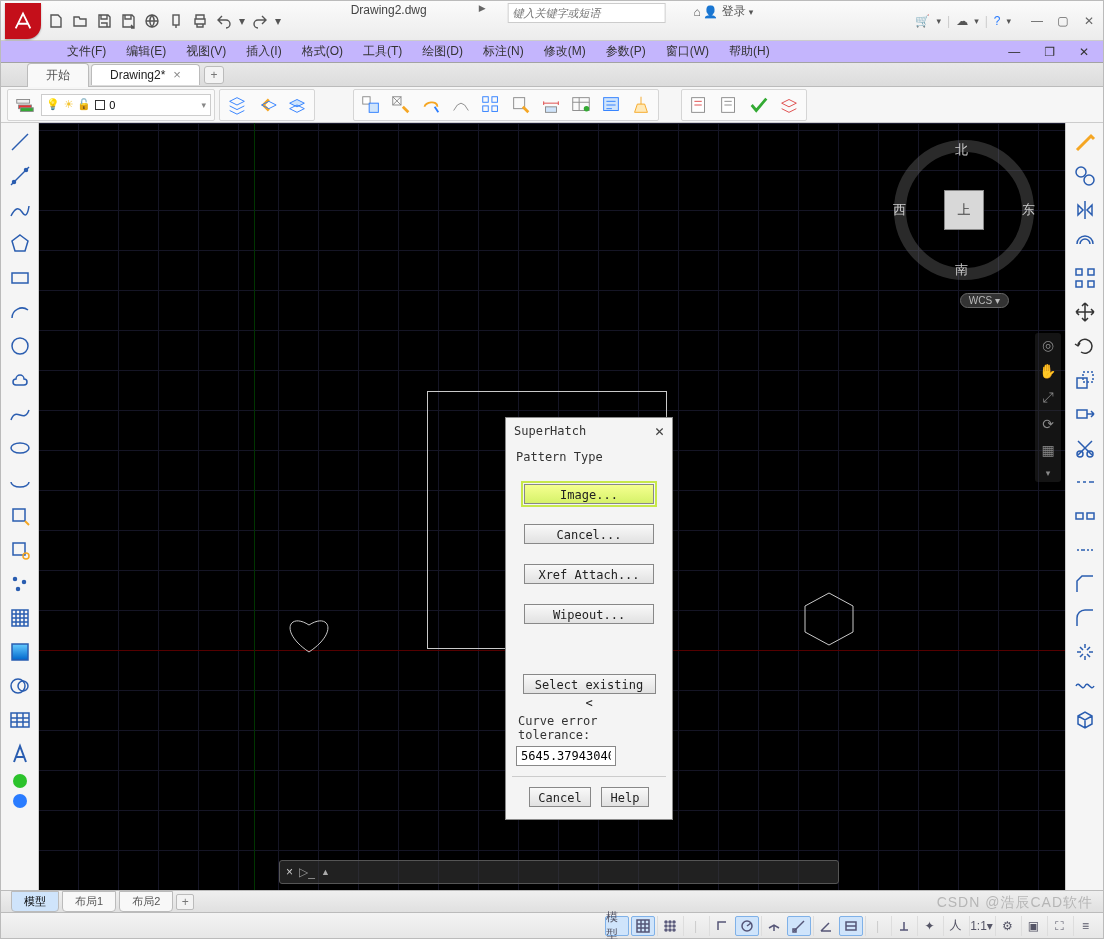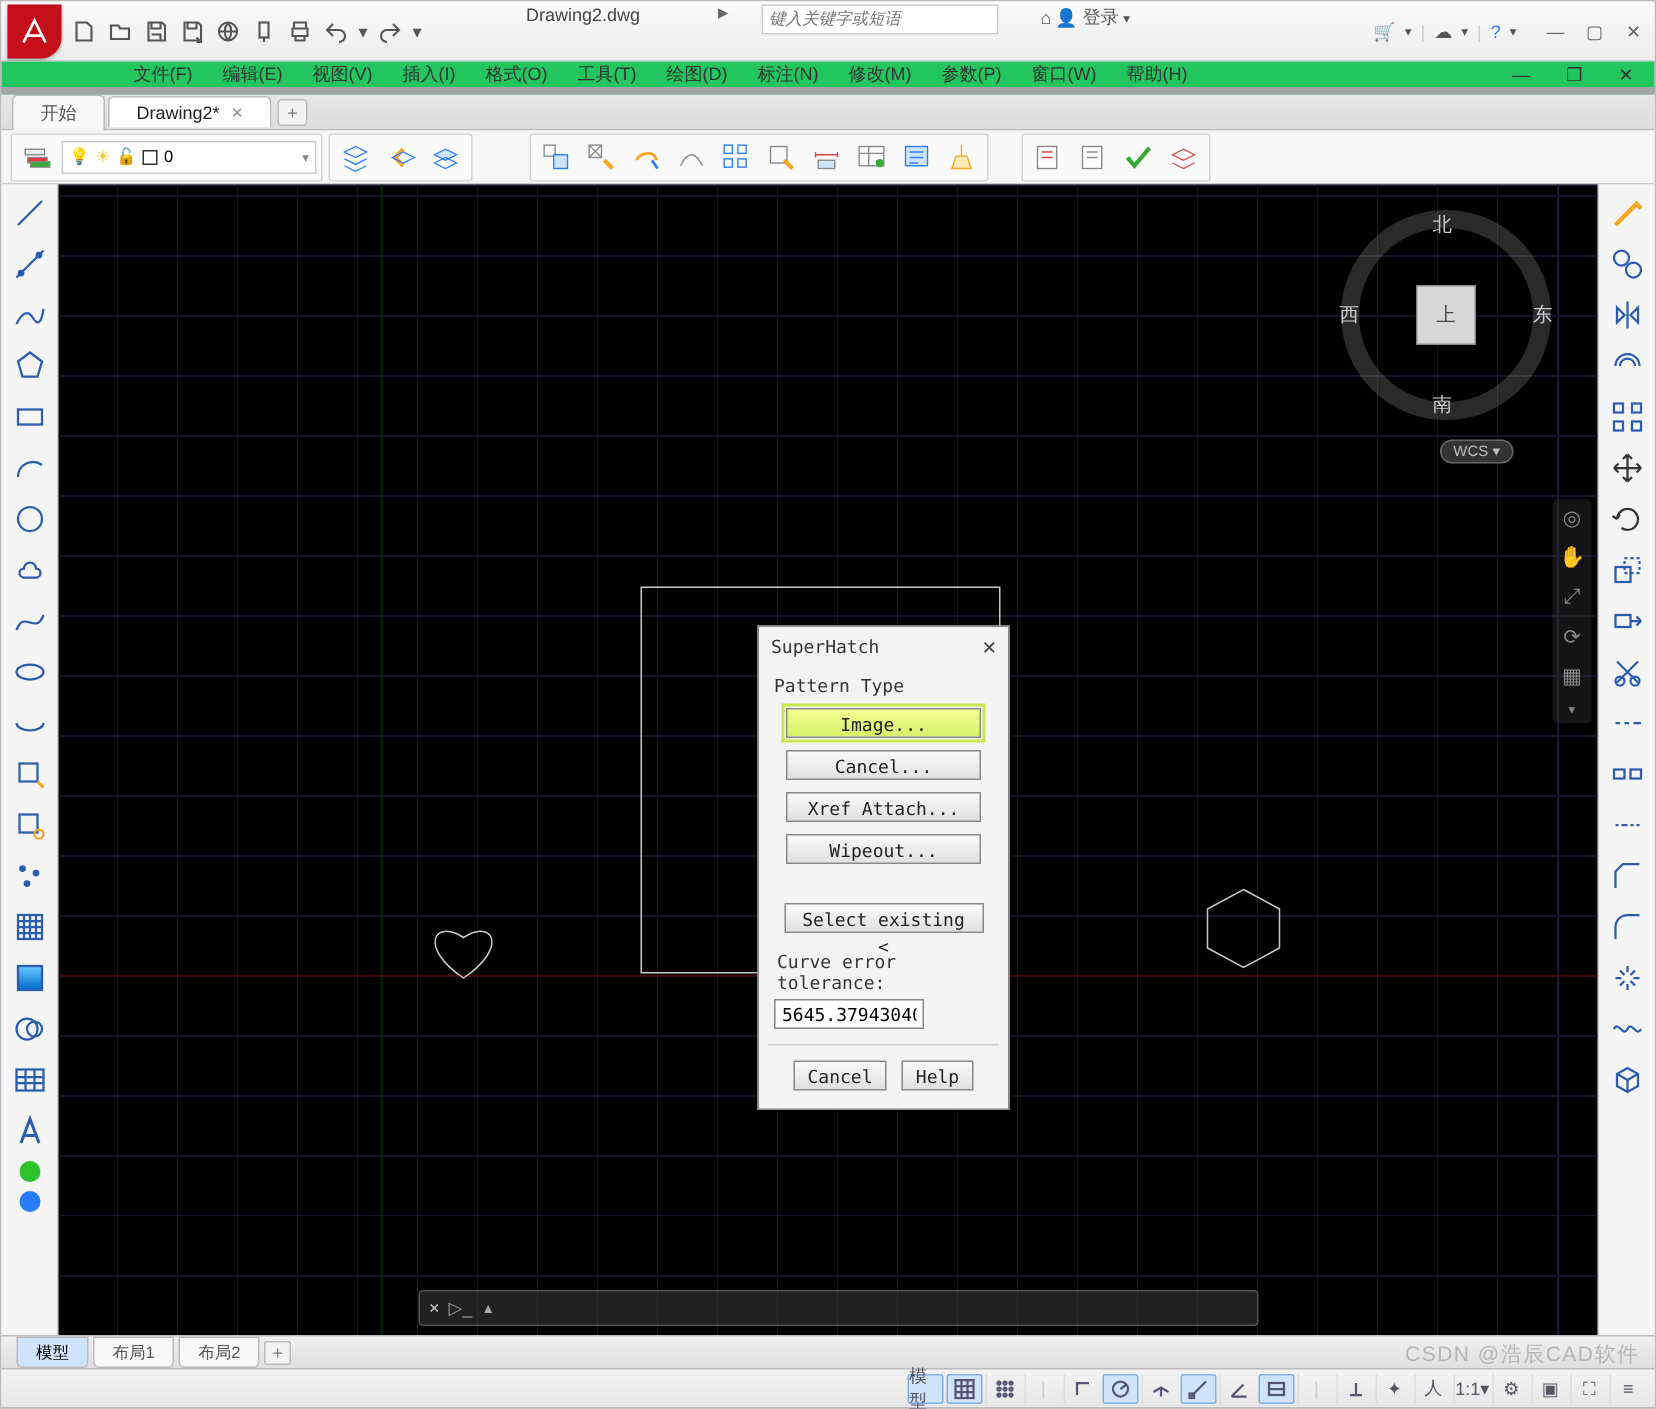--- a/index.html
+++ b/index.html
@@ -15,29 +15,29 @@
 .titlecenter{position:absolute;left:50%;transform:translateX(-50%);display:flex;align-items:flex-start;gap:22px;top:2px}
 .titledoc{color:#444;font-size:12px;margin-right:30px}
 .searchtri{color:#666;font-size:9px}
 .searchbox{width:158px;height:20px;border:1px solid #ccc;background:#fff;font-style:italic;font-size:11px;color:#888;padding:1px 4px}
 .titlesignin{display:flex;align-items:center;gap:3px;color:#555;margin-left:6px}
 .titleright{position:absolute;right:6px;display:flex;align-items:center;gap:6px;color:#555}
 .titleright .sep{color:#ccc}
 .winbtns{display:flex;gap:10px;margin-left:12px;color:#666}
 .winbtn{width:16px;height:16px;display:flex;align-items:center;justify-content:center}
 
-.menubar{height:22px;background:#22c55e;display:flex;align-items:center;padding-left:78px;gap:0;position:relative;border-bottom:5px solid #a3a3a3}
+.menubar{height:22px;background:#c4b5fd;display:flex;align-items:center;padding-left:56px;gap:0;position:relative;border-bottom:1px solid #a3a3a3}
 .menubar span{padding:2px 10px;color:#333;white-space:nowrap}
 .docwin{position:absolute;right:4px;display:flex;gap:4px;color:#666}
 
 .ribbontabs{height:24px;background:#f8f8f8;display:flex;align-items:flex-end;padding-left:12px;gap:0;border-bottom:1px solid #ccc}
 .rtab{padding:4px 12px;color:#444}
 .rtab.sel{background:#fff;border:1px solid #ccc;border-bottom:1px solid #fff;margin-bottom:-1px;border-radius:2px 2px 0 0}
 
-.doctabs{height:24px;background:linear-gradient(#e8e8e8,#dcdcdc);display:flex;align-items:center;padding-left:7px;border-bottom:1px solid #bbb}
+.doctabs{height:24px;background:linear-gradient(#e8e8e8,#dcdcdc);display:flex;align-items:center;padding-left:26px;border-bottom:1px solid #bbb}
 .dtab{padding:3px 18px;background:#f9f9f9;border:1px solid #bbb;border-bottom:none;border-radius:4px 4px 0 0;margin-right:2px;color:#555;display:flex;align-items:center;gap:8px}
 .dtab.active{background:#fff;color:#222}
 .dtab .x{color:#888;font-size:13px;line-height:10px}
 .newtab{width:20px;height:18px;border:1px solid #bbb;border-radius:3px;display:flex;align-items:center;justify-content:center;background:#f3f3f3;color:#777;margin-left:2px}
 
 .bigbar{height:36px;background:#f6f6f6;border-bottom:1px solid #ccc;display:flex;align-items:center;padding:2px 6px;gap:4px}
 .grp{height:32px;display:flex;align-items:center;border:1px solid #d5d5d5;border-radius:2px;padding:1px 3px;background:#fafafa;gap:2px}
 .bb{width:28px;height:28px;display:flex;align-items:center;justify-content:center;border-radius:2px}
 .bb svg{width:22px;height:22px}
 .layerlist{height:22px;width:170px;border:1px solid #ccc;background:#fff;display:flex;align-items:center;padding:0 4px;gap:4px;font-size:11px}
@@ -68,21 +68,21 @@
 .cmdtray{position:absolute;bottom:6px;left:240px;width:560px;height:24px;background:rgba(60,60,60,.55);border:1px solid #555;border-radius:3px;display:flex;align-items:center;padding:0 6px;gap:6px;color:#999}
 .cmdtray .x{color:#ccc}
 .cmdtray input{flex:1;background:transparent;border:none;font-style:italic;color:#999;font-size:11px;outline:none}
 .cmdtray .caret{color:#aaa;font-size:9px}
 
 .dialog{position:absolute;left:466px;top:294px;width:168px;background:#f4f4f4;border:1px solid #8a8a8a;box-shadow:2px 2px 8px rgba(0,0,0,.4);font-family:"SimSun",monospace;font-size:12px}
 .dlgtitle{height:26px;display:flex;align-items:center;justify-content:space-between;padding:0 8px;color:#333}
 .dlgtitle .x{font-size:15px;color:#444}
 .dlgbody{padding:4px 10px 12px}
 .fstitle{color:#333;margin:2px 0 4px}
-.dlgbtn{display:block;width:130px;height:20px;margin:8px auto;background:linear-gradient(#f9f9f9,#e1e1e1);border:1px solid #888;font-family:inherit;font-size:12px;text-align:center;line-height:18px;color:#222}
+.dlgbtn{display:block;width:130px;height:20px;margin:20px auto;background:linear-gradient(#f9f9f9,#e1e1e1);border:1px solid #888;font-family:inherit;font-size:12px;text-align:center;line-height:18px;color:#222}
 .dlgbtn.hl{background:linear-gradient(#f5ff90,#d6f26a);outline:2px solid #c6e84a;outline-offset:1px}
 .dlginput{width:100px;height:20px;border:1px solid #888;background:#fff;padding:1px 4px;font-family:inherit;font-size:12px}
 .dlgrow{display:flex;gap:10px;justify-content:center;margin-top:10px}
 .tolabel{margin:12px 2px 4px;color:#333}
 .sep2{height:1px;background:#ccc;margin:10px -4px}
 
 .bottomtabs{height:22px;background:linear-gradient(#efefef,#e0e0e0);display:flex;align-items:center;padding-left:10px;border-top:1px solid #bbb}
 .btab{padding:2px 12px;border:1px solid #bbb;background:#f8f8f8;border-radius:0 0 4px 4px;margin-right:3px;font-size:11px;color:#555}
 .btab.active{background:#cfe4fb;color:#000}
 .addlayout{width:18px;height:16px;border:1px solid #bbb;border-radius:2px;display:flex;align-items:center;justify-content:center;background:#f3f3f3;color:#777;font-size:12px}

